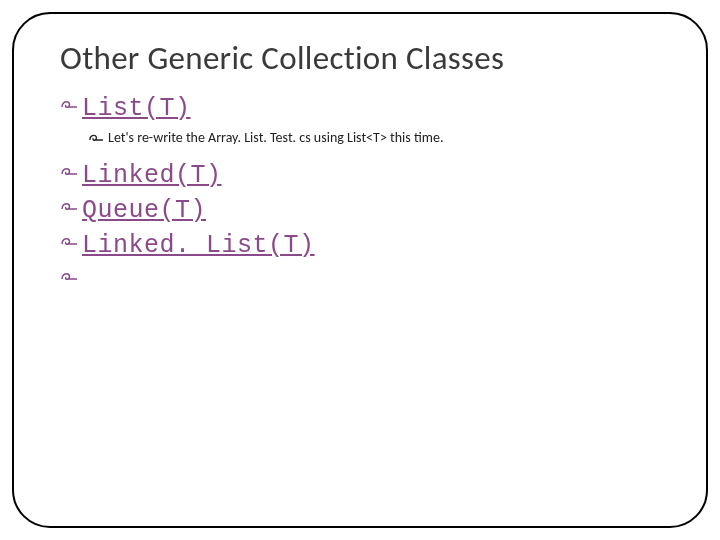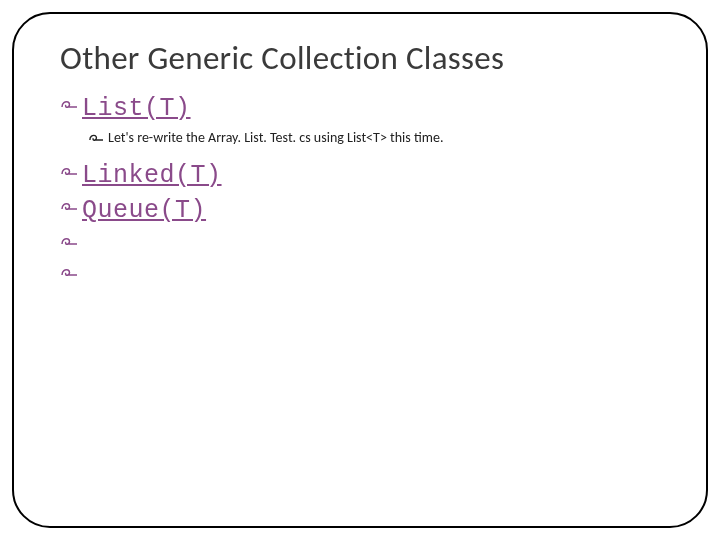--- a/index.html
+++ b/index.html
@@ -102,20 +102,21 @@
     </span>
     <a class="link-text">Queue(T)</a>
   </div>
 
   <div class="bullet-line">
     <span class="bullet-icon">
       <svg width="18" height="16" viewBox="0 0 18 16">
         <path d="M 2 8 C 2 4, 5 2, 8 3 C 10 4, 10 7, 8 8 C 6 9, 5 7, 6 6 M 8 8 C 12 8, 15 8, 17 8" stroke="#8a4a8a" stroke-width="1.5" fill="none"></path>
       </svg>
     </span>
+    <a class="link-text">Linked. List(T)</a>
   </div>
 
   <div class="bullet-line">
     <span class="bullet-icon">
       <svg width="18" height="16" viewBox="0 0 18 16">
         <path d="M 2 8 C 2 4, 5 2, 8 3 C 10 4, 10 7, 8 8 C 6 9, 5 7, 6 6 M 8 8 C 12 8, 15 8, 17 8" stroke="#8a4a8a" stroke-width="1.5" fill="none"></path>
       </svg>
     </span>
   </div>
 

